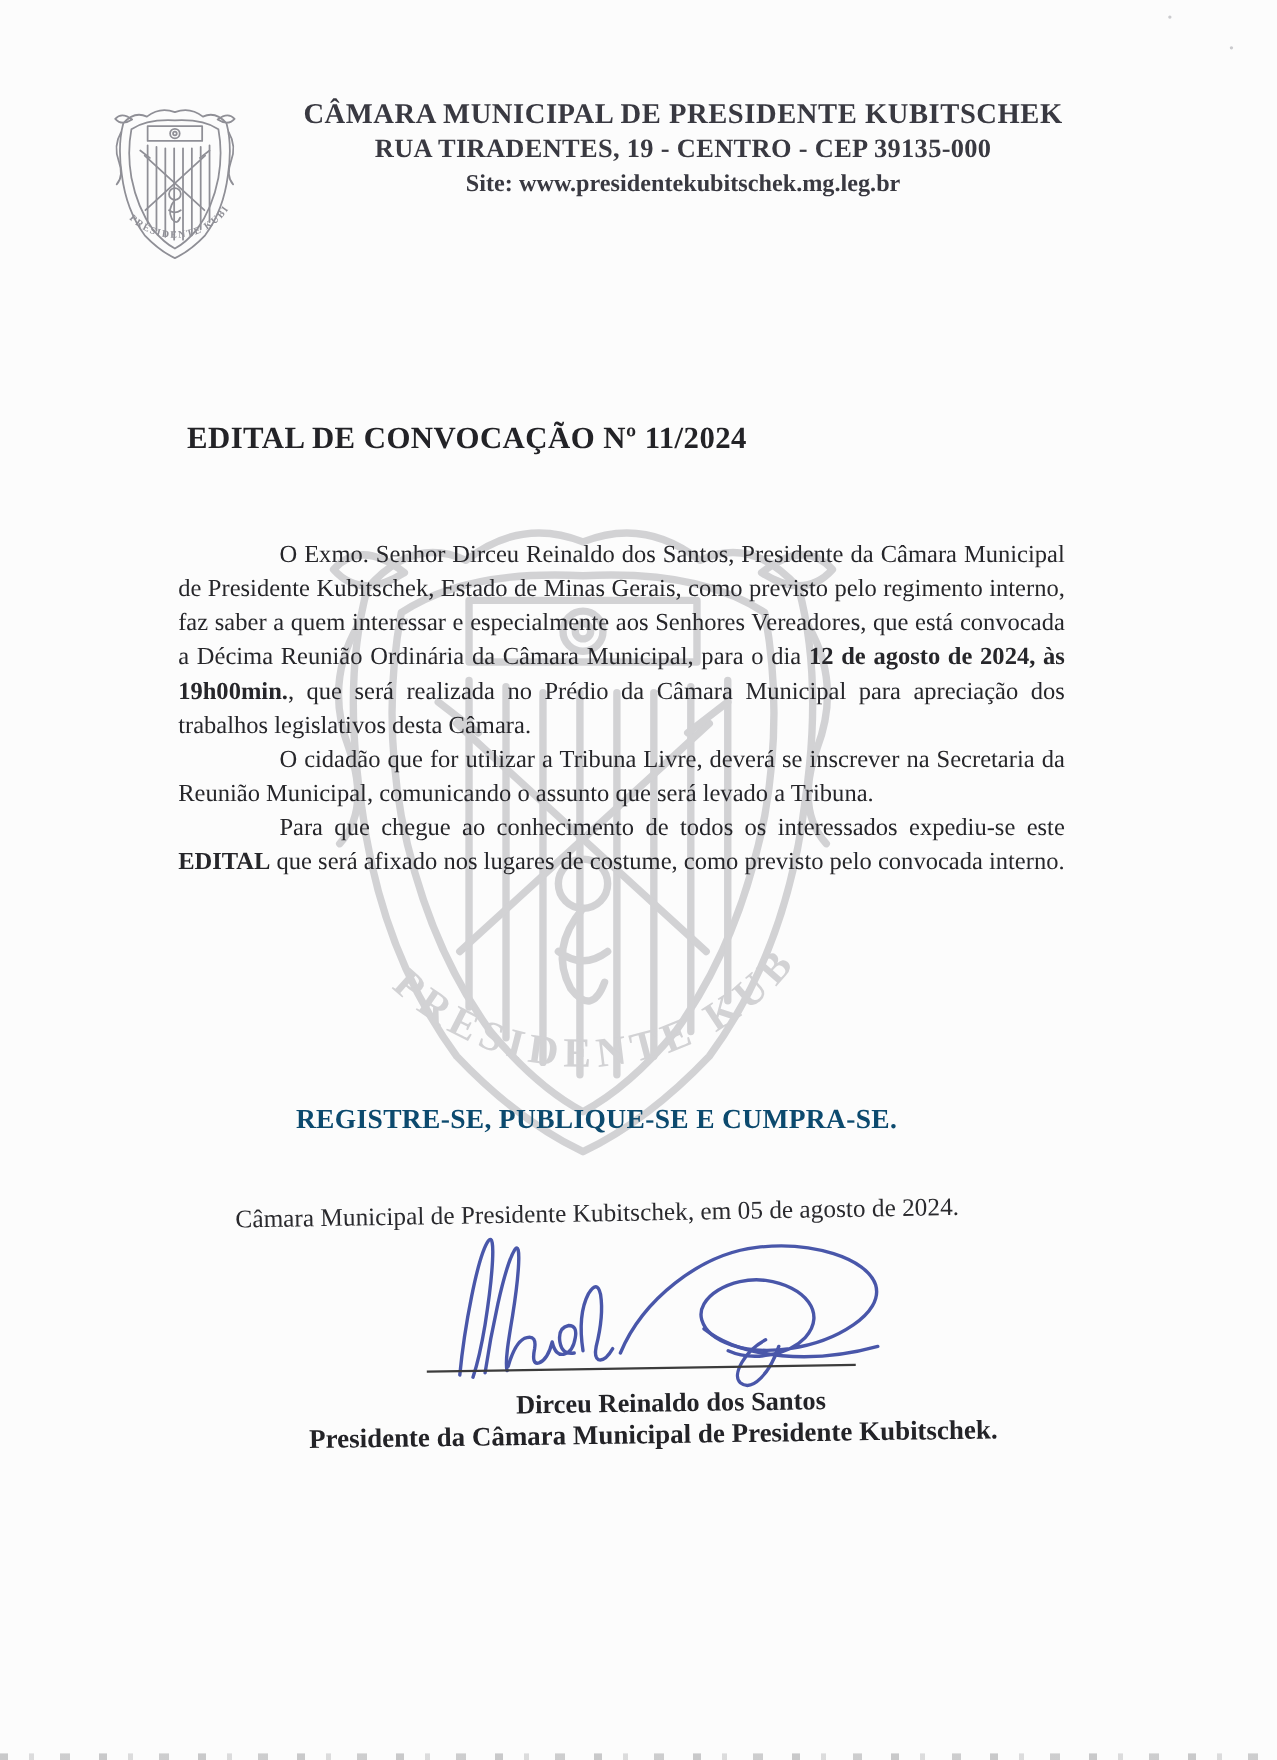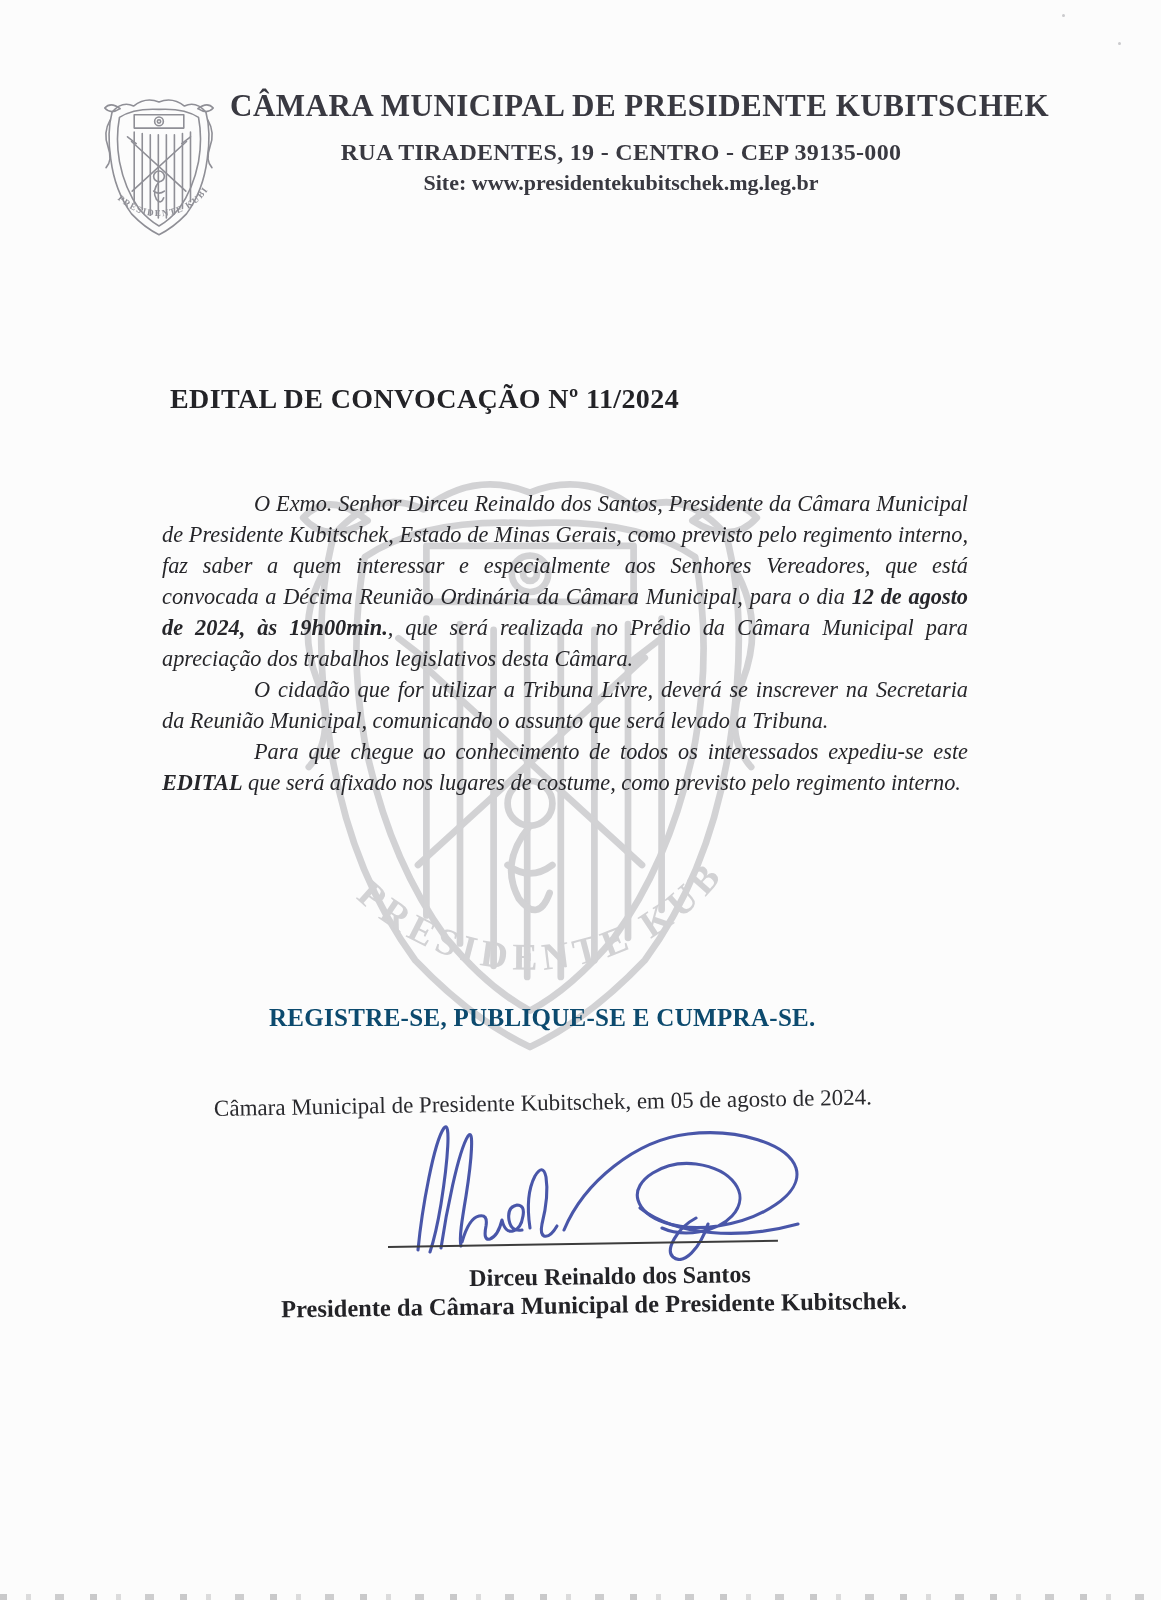--- a/index.html
+++ b/index.html
@@ -11,39 +11,38 @@
     overflow:hidden;
     font-family:"Liberation Serif","DejaVu Serif",serif;
     color:#26262a;
   }
   
   .logo{position:absolute;left:92px;top:90px;width:134px;height:162px;}
   .header-text{
     position:absolute;left:230px;top:90px;width:782px;
     text-align:center;color:#393941;
   }
-  .org-name{font-size:31px;font-weight:bold;line-height:1.06;letter-spacing:.5px;white-space:nowrap;text-align:right;}
+  .org-name{font-size:26px;font-weight:bold;line-height:1.06;letter-spacing:.5px;white-space:nowrap;}
   .cnpj{font-size:20.5px;font-weight:bold;margin-top:7px;}
-  .address{font-size:24px;font-weight:bold;margin-top:16px;letter-spacing:.3px;}
+  .address{font-size:24px;font-weight:bold;margin-top:5px;letter-spacing:.3px;}
   .contact{font-size:22px;font-weight:bold;margin-top:3px;}
   .site{font-size:22px;font-weight:bold;margin-top:4px;}
   
   .watermark{position:absolute;left:250px;top:445px;width:560px;height:700px;opacity:.38;}
   
   .doc-title{
     position:absolute;left:170px;top:383px;width:780px;
     text-align:left;font-size:28px;font-weight:bold;letter-spacing:.4px;
     color:#232327;
   }
   
   .body-text{
     position:absolute;left:162px;top:488px;width:806px;
     font-size:22.3px;line-height:31px;text-align:justify;
     color:#26262a;
-    font-style:italic;
   }
   .body-text p{margin:0;text-indent:92px;}
   
   .order-line{
     position:absolute;left:269px;top:1004px;
     font-size:25px;font-weight:bold;letter-spacing:.3px;color:#0c4a6e;font-family:Liberation Serif, serif;
   }
   .date-line{
     position:absolute;left:214px;top:1096px;
     font-size:23px;color:#2a2a2e;
@@ -124,21 +123,21 @@
     <div class="org-name">CÂMARA MUNICIPAL DE PRESIDENTE KUBITSCHEK</div>
     <div class="address">RUA TIRADENTES, 19 - CENTRO - CEP 39135-000</div>
     <div class="site">Site: www.presidentekubitschek.mg.leg.br</div>
   </div>
 
   <div class="doc-title">EDITAL DE CONVOCAÇÃO Nº 11/2024</div>
 
   <div class="body-text">
     <p><span>O Exmo. Senhor Dirceu Reinaldo dos Santos, Presidente da Câmara Municipal de Presidente Kubitschek, Estado de Minas Gerais, como previsto pelo regimento interno, faz saber a quem interessar e especialmente aos Senhores Vereadores, que está convocada a Décima Reunião Ordinária da Câmara Municipal, para o dia </span><b>12 de agosto de 2024, às 19h00min.</b><span>, que será realizada no Prédio da Câmara Municipal para apreciação dos trabalhos legislativos desta Câmara.</span></p>
     <p><span>O cidadão que for utilizar a Tribuna Livre, deverá se inscrever na Secretaria da Reunião Municipal, comunicando o assunto que será levado a Tribuna.</span></p>
-    <p><span>Para que chegue ao conhecimento de todos os interessados expediu-se este </span><b>EDITAL</b><span> que será afixado nos lugares de costume, como previsto pelo regimento interno.</span></p>
+    <p><span>Para que chegue ao conhecimento de todos os interessados expediu-se este </span><b>EDITAL</b><span> que será afixado nos lugares de costume, como previsto pelo convocada interno.</span></p>
   </div>
 
   <div class="order-line">REGISTRE-SE, PUBLIQUE-SE E CUMPRA-SE.</div>
 
   <div class="date-line">Câmara Municipal de Presidente Kubitschek, em 05 de agosto de 2024.</div>
 
   <svg class="signature-svg" viewBox="0 0 452 160">
     <g fill="none" stroke="#3a49a3" stroke-width="3.1" stroke-linecap="round" stroke-linejoin="round" opacity=".92">
 
       <path d="M40,142 C44,100 56,34 66,20 C73,11 70,52 63,96 C59,120 54,138 52,144"></path>

